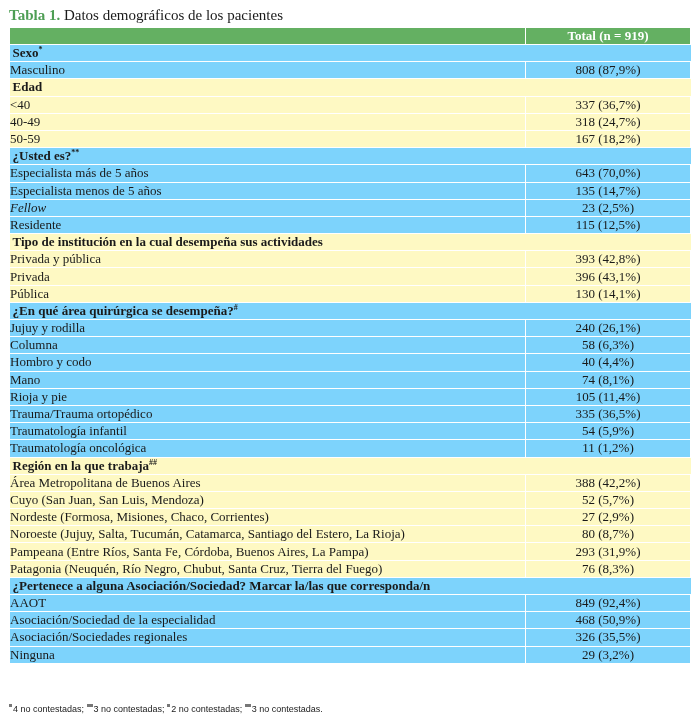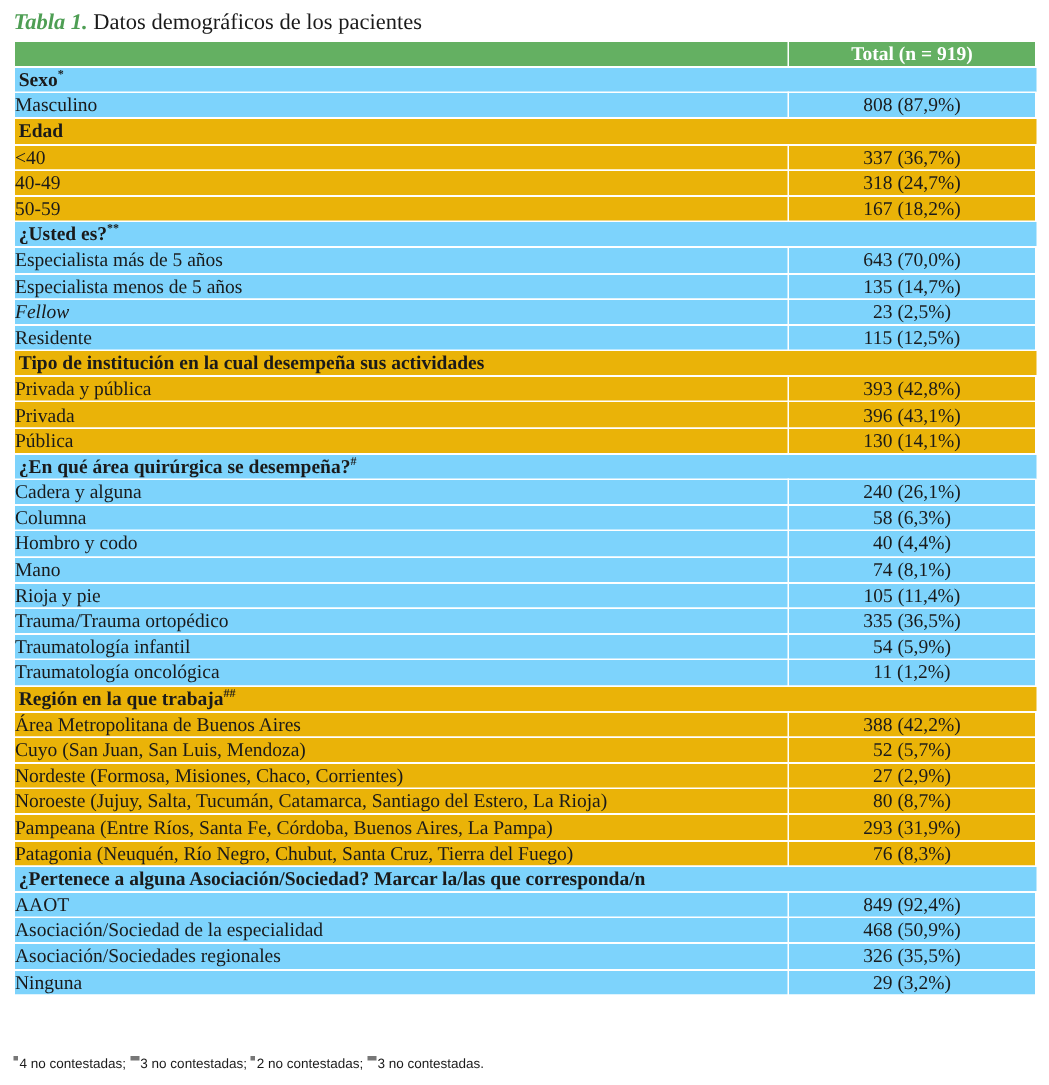--- a/index.html
+++ b/index.html
@@ -1,27 +1,27 @@
 <!DOCTYPE html>
 <html><head>
 <meta charset="utf-8">
 <style>
   html, body { margin: 0; padding: 0; background: #ffffff; }
   body { width: 699px; height: 723px; position: relative; overflow: hidden;
          font-family: "Liberation Serif", "DejaVu Serif", serif; color: #1a1a1a; }
   .title { position: absolute; left: 9px; top: 6px; font-size: 15px; line-height: 18px; white-space: nowrap; }
-  .title .lbl { color: #4e9e54; font-weight: bold; font-style: italic; }
+  .title .lbl { color: #4e9e54; font-weight: bold; }
   table { position: absolute; left: 9px; top: 27px; width: 681px; border-collapse: collapse; table-layout: fixed; }
   col.c1 { width: 516px; }
   col.c2 { width: 165px; }
   td, th { padding: 0; height: 16.2px; line-height: 16px; font-size: 13px; border: 1px solid #ffffff; white-space: nowrap; overflow: hidden; }
   tr.head th { background: #64b062; color: #ffffff; font-weight: bold; height: 16px; }
   tr.head th.c2 { text-align: center; }
   tr.light td { background: #7dd3fc; }
-  tr.dark td { background: #eab308; }
+  tr.dark td { background: #fef9c3; }
   tr.sec td { font-weight: bold; padding-left: 3px; border-left: none; border-right: none; }
   tr.item td.c1 { }
   tr.item td.c2 { text-align: center; }
   sup { font-size: 8px; line-height: 0; vertical-align: super; }
   .it { font-style: italic; }
   .foot { position: absolute; left: 9px; top: 703px; font-family: "Liberation Sans", "DejaVu Sans", sans-serif; font-size: 9px; line-height: 12px; white-space: nowrap; }
   .fm { display: inline-block; height: 3px; background: #777; vertical-align: 5px; margin-right: 1px; }
   .fm.s { width: 3px; } .fm.d { width: 6px; }
 </style>
 </head>
@@ -96,21 +96,21 @@
         <td class="c2">396 (43,1%)</td>
       </tr>
       <tr class="item dark">
         <td class="c1">Pública</td>
         <td class="c2">130 (14,1%)</td>
       </tr>
       <tr class="sec light">
         <td colspan="2"><span>¿En qué área quirúrgica se desempeña?</span><sup>#</sup></td>
       </tr>
       <tr class="item light">
-        <td class="c1">Cadera y alguna</td>
+        <td class="c1">Jujuy y rodilla</td>
         <td class="c2">240 (26,1%)</td>
       </tr>
       <tr class="item light">
         <td class="c1">Columna</td>
         <td class="c2">58 (6,3%)</td>
       </tr>
       <tr class="item light">
         <td class="c1">Hombro y codo</td>
         <td class="c2">40 (4,4%)</td>
       </tr>

